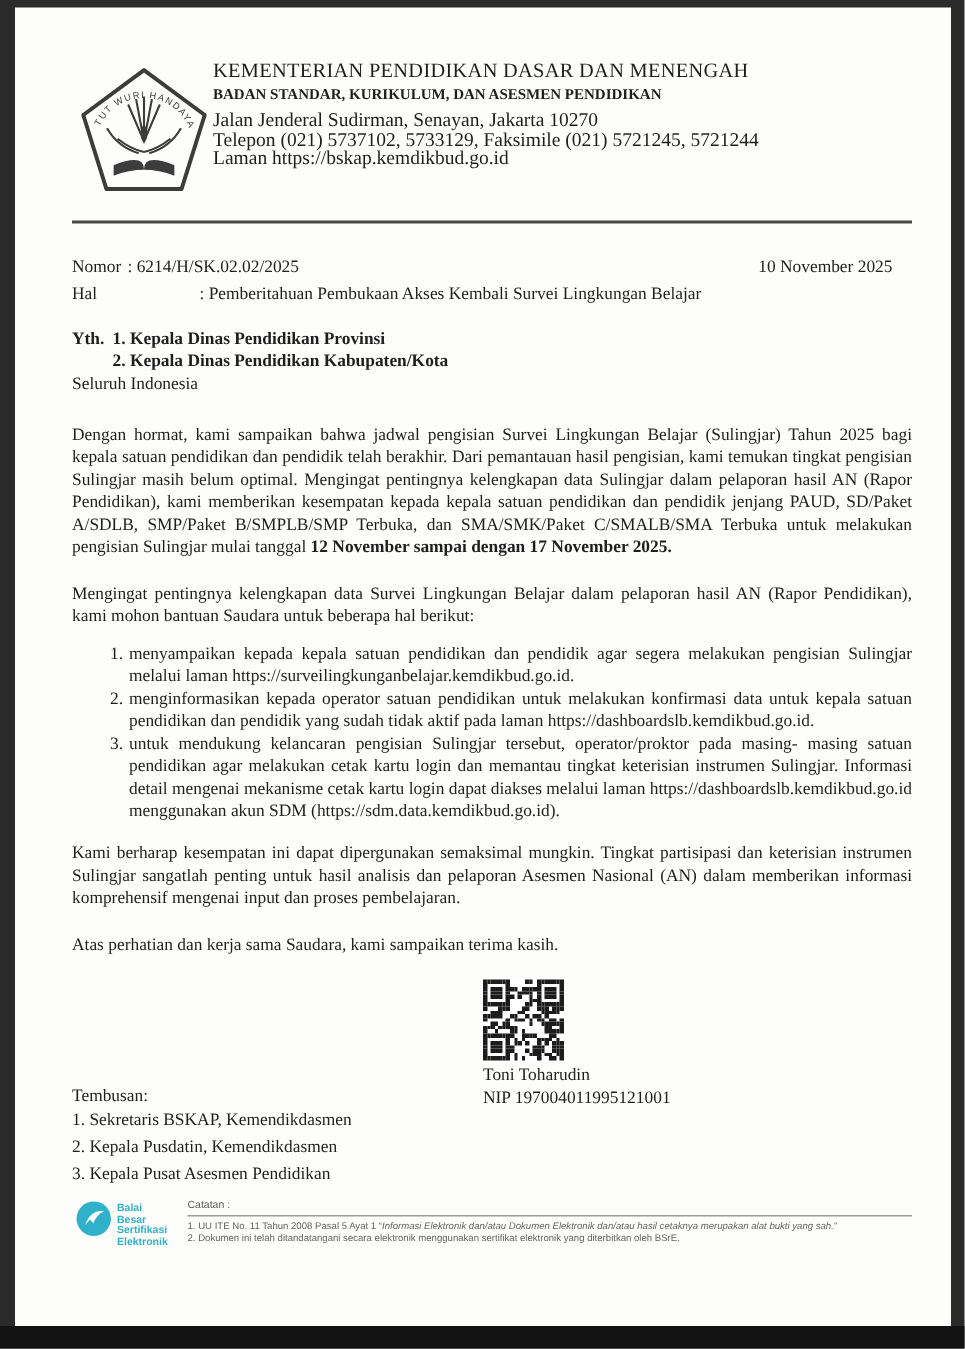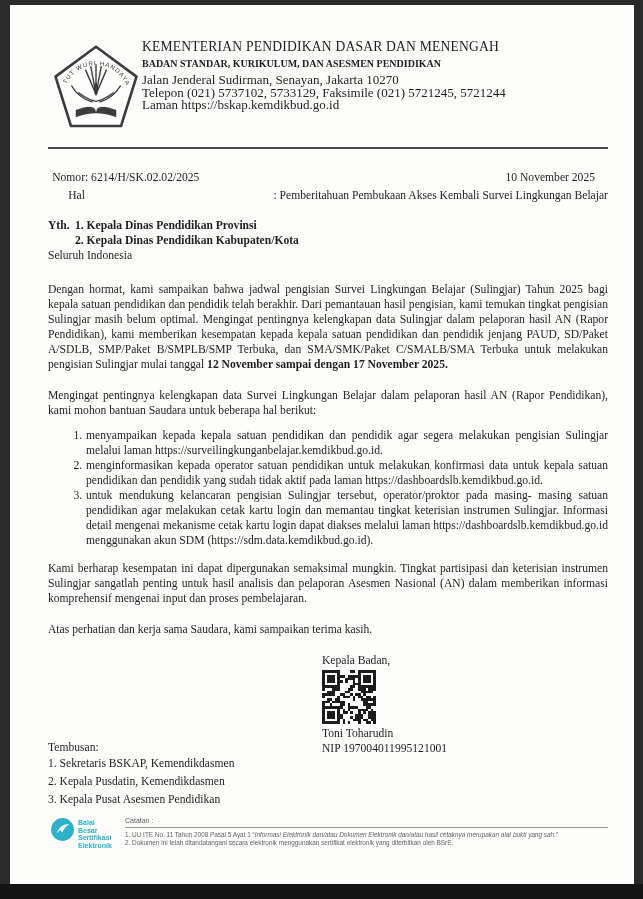--- a/index.html
+++ b/index.html
@@ -15,25 +15,25 @@
   .head-text { flex:1; text-align:left; padding-left:2px; }
   .h-ministry { font-size:13.6px; line-height:16px; letter-spacing:.2px; }
   .h-agency   { font-size:10px; font-weight:bold; line-height:15px; margin-top:1px; }
   .h-addr, .h-phone, .h-web { font-size:13px; line-height:12.5px; }
   .h-addr { margin-top:3px; }
   .rule { border-top:2.5px solid #474747; margin:12px 26px 0 38px; }
 
   .content { padding:0 26px 0 38px; font-size:11.6px; line-height:15px; }
 
   
-  .meta { margin-top:21px;text-align:right; }
+  .meta { margin-top:21px; }
   .meta-row { display:flex; }
   .meta-grid { display:grid; grid-template-columns:37px 1fr; }
   .date { margin-left:auto; margin-right:13px; white-space:nowrap; }
-  .hal-row { margin-top:3px; }
+  .hal-row { margin-top:3px;gap:48px; }
 
   
   .yth { margin-top:15px; }
   .yth-row { display:flex;font-weight:bold; }
   .yth-label { width:27px; flex:none; }
 
   
   .para { text-align:justify; }
   .p1 { margin-top:19px; }
   .p2 { margin-top:16px; }
@@ -129,21 +129,20 @@
     <ol class="req">
       <li>menyampaikan kepada kepala satuan pendidikan dan pendidik agar segera melakukan pengisian Sulingjar melalui laman https://surveilingkunganbelajar.kemdikbud.go.id.</li>
       <li>menginformasikan kepada operator satuan pendidikan untuk melakukan konfirmasi data untuk kepala satuan pendidikan dan pendidik yang sudah tidak aktif pada laman https://dashboardslb.kemdikbud.go.id.</li>
       <li>untuk mendukung kelancaran pengisian Sulingjar tersebut, operator/proktor pada masing- masing satuan pendidikan agar melakukan cetak kartu login dan memantau tingkat keterisian instrumen Sulingjar. Informasi detail mengenai mekanisme cetak kartu login dapat diakses melalui laman https://dashboardslb.kemdikbud.go.id menggunakan akun SDM (https://sdm.data.kemdikbud.go.id).</li>
     </ol>
 
     <p class="para p3">Kami berharap kesempatan ini dapat dipergunakan semaksimal mungkin. Tingkat partisipasi dan keterisian instrumen Sulingjar sangatlah penting untuk hasil analisis dan pelaporan Asesmen Nasional (AN) dalam memberikan informasi komprehensif mengenai input dan proses pembelajaran.</p>
     <p class="p4">Atas perhatian dan kerja sama Saudara, kami sampaikan terima kasih.</p>
 
     <div class="sig">
-      <div>Kepala Badan,</div>
       <div class="qr">
           <i class="d"></i>
           <i class="d"></i>
           <i class="d"></i>
           <i class="d"></i>
           <i class="d"></i>
           <i class="d"></i>
           <i class="d"></i>
           <i></i>
           <i></i>

